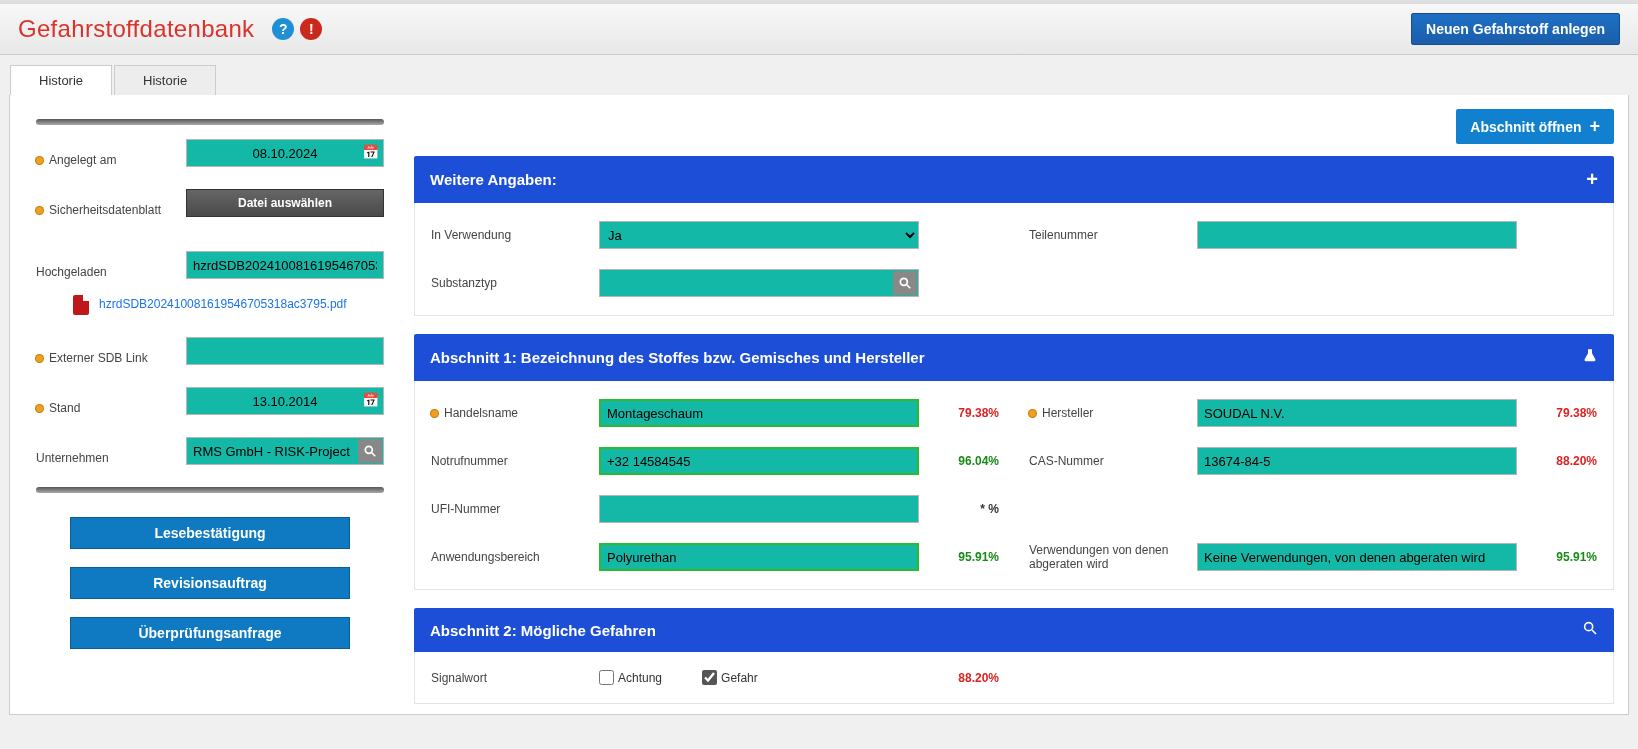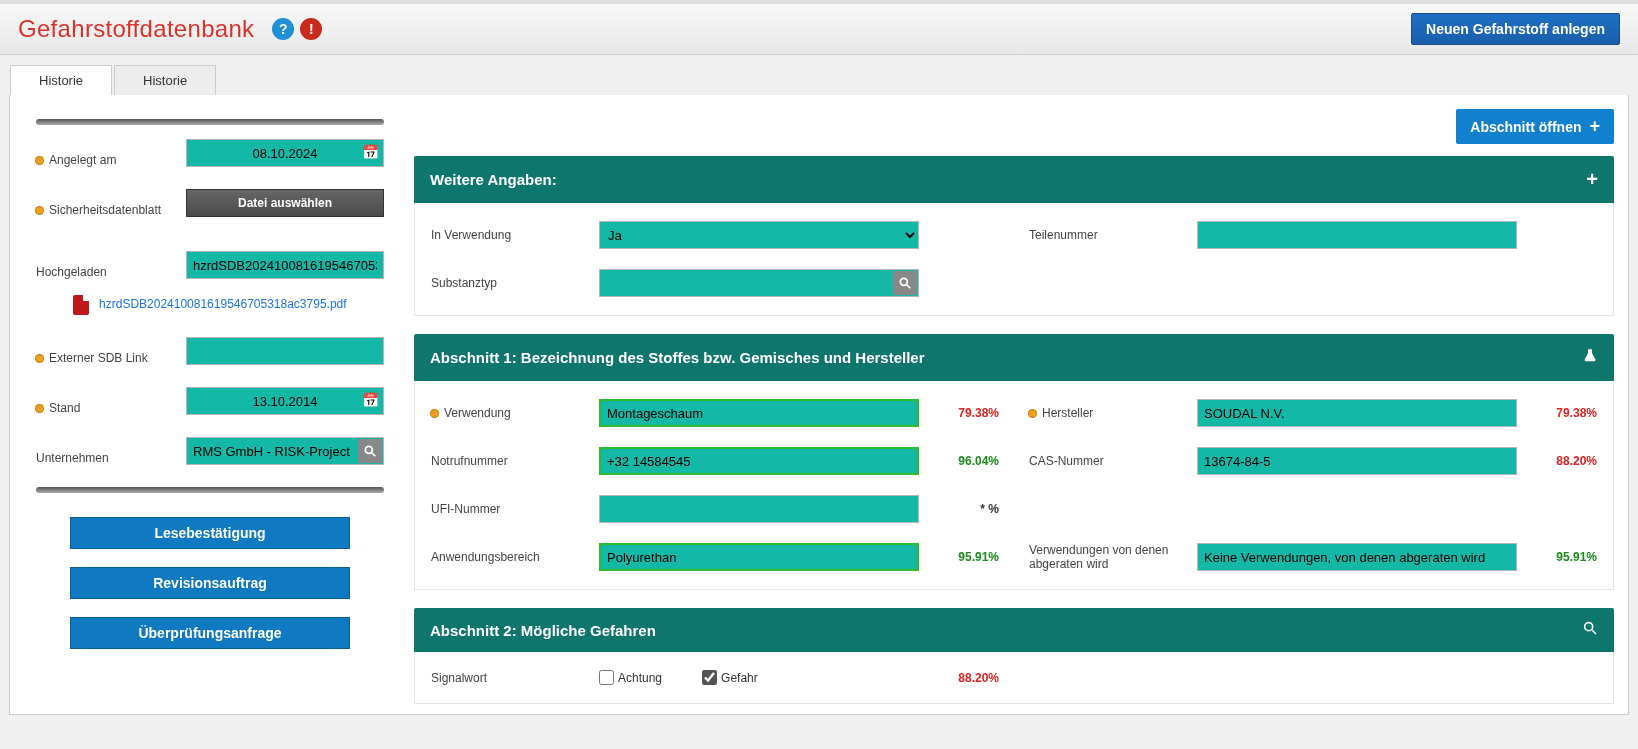--- a/index.html
+++ b/index.html
@@ -32,21 +32,21 @@
   .pdf-icon { width:16px;height:20px; display:inline-block; vertical-align:middle; position:relative; margin-right:6px;}
   .pdf-icon::before{content:"";position:absolute;inset:0;background:#c01818;border-radius:2px;}
   .pdf-icon::after{content:"";position:absolute;top:0;right:0;width:6px;height:6px;background:#fff;}
   a.pdflink { color:#1a73e8; font-size:12px; text-decoration:none;}
   .search-wrap { position:relative; }
   .search-btn { position:absolute; right:2px; top:2px; width:24px; height:24px; background:#888; border:none; display:flex; align-items:center; justify-content:center; cursor:pointer;}
   .search-btn svg { width:14px; height:14px;}
   .big-btn { width:280px; display:block; margin:0 auto 18px auto; background:#0f7ac2; color:#fff; font-weight:bold; font-size:14px; border:1px solid #0a5e97; height:32px; cursor:pointer;}
   .main { flex:1; min-width:0; padding-right:4px;}
   .open-row { display:flex; justify-content:flex-end; margin:4px 0 12px 0;}
-  .section-head { background:#0f766e; color:#fff; padding:12px 16px; font-size:15px; font-weight:bold; border-radius:2px 2px 0 0; display:flex; justify-content:space-between; align-items:center;}
+  .section-head { background:#1d4ed8; color:#fff; padding:12px 16px; font-size:15px; font-weight:bold; border-radius:2px 2px 0 0; display:flex; justify-content:space-between; align-items:center;}
   .section-body { background:#fff; padding:18px 16px; border:1px solid #e4e4e4; border-top:none; margin-bottom:18px;}
   .grid2 { display:grid; grid-template-columns: 1fr 1fr; column-gap:30px; row-gap:20px;}
   .ffield { display:flex; align-items:center; }
   .ffield .lbl { width:168px; font-size:12px; color:#444; display:flex; align-items:center; gap:6px; flex-shrink:0;}
   .ffield .ctrl { flex:1; min-width:0;}
   .ffield .pct { width:80px; text-align:right; font-size:12px; font-weight:bold; padding-left:10px; flex-shrink:0;}
   .red { color:#d22; }
   .green { color:#1a8a1a;}
   select.tinput { padding:0 4px;}
   .section-head .plus { font-size:20px; font-weight:bold;}
@@ -221,21 +221,21 @@
         <svg class="flask" viewBox="0 0 24 24" fill="#fff">
             <path d="M9 2v6l-5 9c-.7 1.3.2 3 1.8 3h12.4c1.6 0 2.5-1.7 1.8-3l-5-9V2h-6z"></path>
           </svg>
       </span>
     </div>
     <div class="section-body">
       <div class="grid2">
         <div class="ffield">
           <div class="lbl">
               <span class="bullet"></span>
-              <span>Verwendung</span>
+              <span>Handelsname</span>
             </div>
           <div class="ctrl"><input class="tinput input-green" value="Montageschaum" style=""></div>
           <div class="pct red">79.38%</div>
         </div>
         <div class="ffield">
           <div class="lbl">
               <span class="bullet"></span>
               <span>Hersteller</span>
             </div>
           <div class="ctrl"><input class="tinput" value="SOUDAL N.V." style=""></div>

